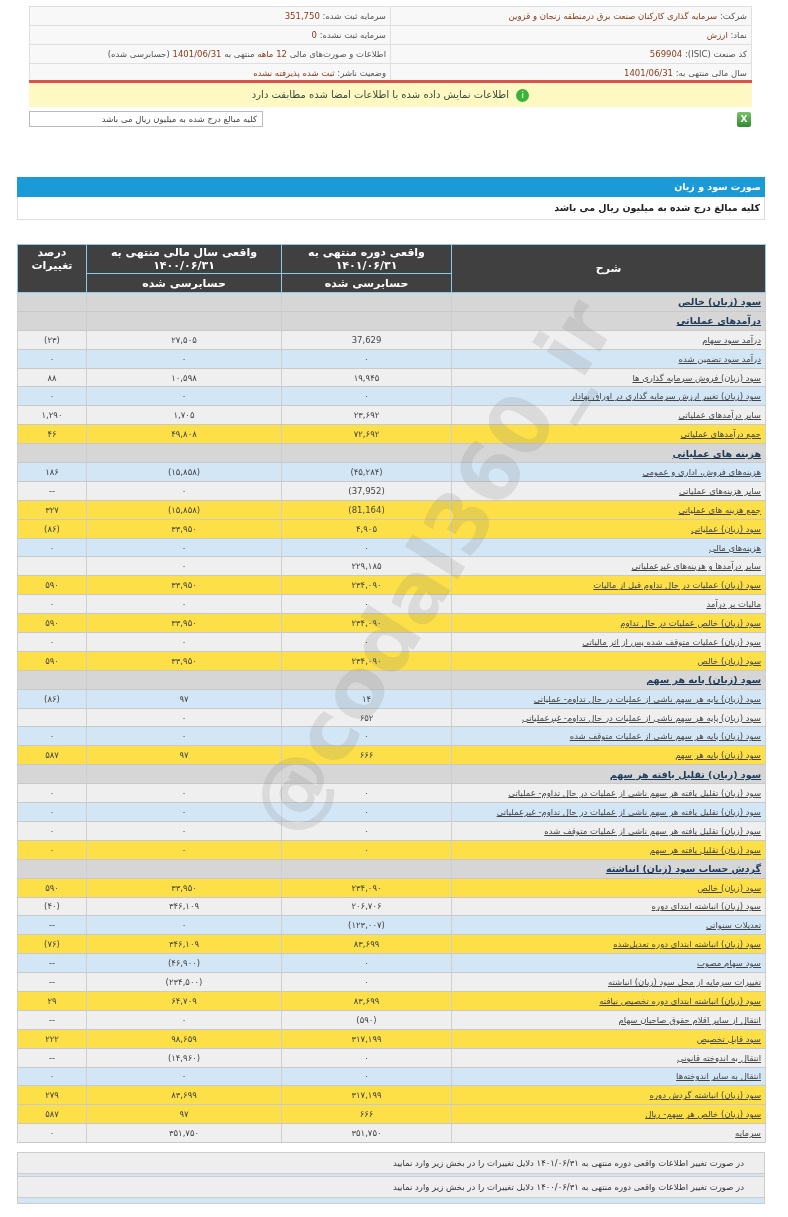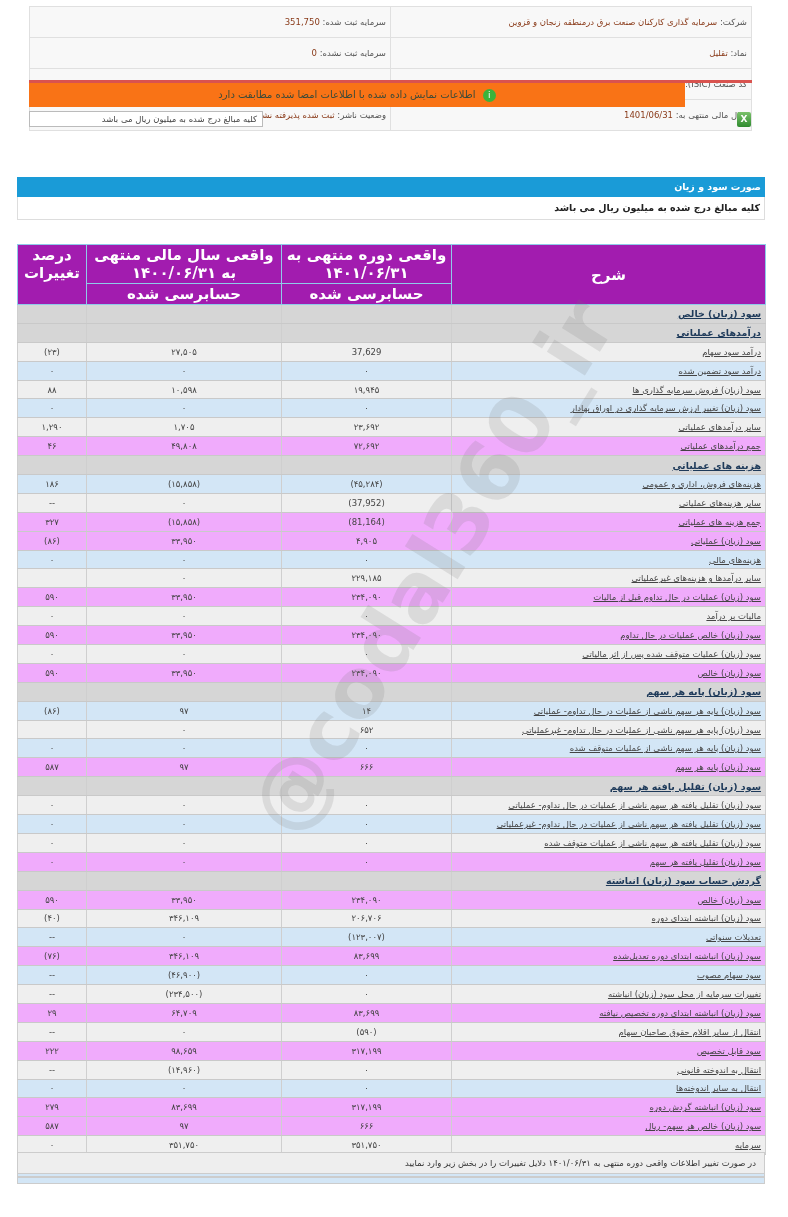--- a/index.html
+++ b/index.html
@@ -6,28 +6,28 @@
   body {
     margin: 0; width: 788px; height: 1217px; background: #ffffff;
     font-family: "DejaVu Sans", sans-serif; font-size: 9px; color: #333;
     position: relative; overflow: hidden;
   }
   .info-table {
     position: absolute; left: 29px; top: 6px; width: 723px;
     border-collapse: collapse; direction: rtl; background: #f4f4f4;
   }
   .info-table td {
-    border: 1px solid #e0e0e0; height: 31px; padding: 0 4px; font-size: 8.5px; color: #555;
+    border: 1px solid #e0e0e0; height: 19px; padding: 0 4px; font-size: 8.5px; color: #555;
     background: #f8f8f8;
   }
   .info-table .val { color: #8a3b1a; }
   .info-red { position: absolute; left: 29px; top: 80px; width: 723px; height: 3px; background: #d9534f; }
   .notice {
-    position: absolute; left: 29px; top: 83px; width: 656px; height: 24px;
-    background: #f97316; direction: rtl; text-align: center; line-height: 24px; font-size: 10px; color: #3a4a3a;
+    position: absolute; left: 29px; top: 83px; width: 723px; height: 24px;
+    background: #fef9c3; direction: rtl; text-align: center; line-height: 24px; font-size: 10px; color: #3a4a3a;
   }
   .notice .ic {
     display: inline-block; width: 13px; height: 13px; border-radius: 50%; background: #3bb33b;
     color: #fff; font-size: 9px; line-height: 13px; text-align: center; vertical-align: middle; margin-left: 4px;
   }
   .excel-icon {
     position: absolute; left: 737px; top: 112px; width: 14px; height: 15px;
     background: linear-gradient(#7bc26b, #2f8b2f); border-radius: 2px; color: #fff;
     font-size: 9px; font-weight: bold; text-align: center; line-height: 15px;
   }
@@ -41,55 +41,55 @@
   }
   .section-sub {
     position: absolute; left: 17px; top: 197px; width: 748px; height: 23px; background: #fff;
     border: 1px solid #ddd; border-top: none; direction: rtl; padding: 0 4px; line-height: 22px; font-weight: bold; font-size: 9.5px; color: #222;
   }
   .main-table {
     position: absolute; left: 17px; top: 244px; width: 748px;
     border-collapse: collapse; direction: rtl; table-layout: fixed;
   }
   .main-table th {
-    background: #a21caf; color: #fff; font-weight: bold; font-size: 15px; border: 1px solid #8fcbe8; height: 19px;
+    background: #404040; color: #fff; font-weight: bold; font-size: 11px; border: 1px solid #8fcbe8; height: 19px;
   }
   .main-table td {
     height: 18.9px; border-bottom: 1px solid #c9c9c9; border-left: 1px solid #cfcfcf; border-right: 1px solid #cfcfcf;
     font-size: 8.5px; color: #444; padding: 0 4px;
   }
   .main-table td.desc { text-align: right; text-decoration: underline; }
   .main-table td.num { text-align: center; }
   tr.hdr td { background: #d6d6d6; font-weight: bold; color: #1e3a5a; font-size: 9.5px; }
   tr.g td { background: #efefef; margin-top: 16px; }
   tr.b td { background: #d3e6f6; }
-  tr.y td { background: #f0abfc; }
+  tr.y td { background: #fde047; }
   .neg { color: #c0263b; }
   .foot {
     position: absolute; left: 17px; width: 748px; direction: rtl; border: 1px solid #ccc; background: #eeeeee;
   }
-  .foot .txt { height: 20px; line-height: 20px; padding: 0 8px; font-size: 8.5px; color: #333; }
+  .foot .txt { height: 20px; line-height: 20px; padding: 0 20px; font-size: 8.5px; color: #333; }
   .foot .band { height: 6px; background: #d3e6f6; border-top: 1px solid #ccc; }
   .watermark {
     position: absolute; left: 190px; top: 440px; font-size: 82px; color: rgba(120,120,120,0.17);
     transform: rotate(-58deg); transform-origin: left top; font-weight: bold; white-space: nowrap; pointer-events: none;
     top: 800px; left: 230px;
   }
 </style>
 </head>
 <body>
 
 <table class="info-table">
   <tbody>
       <tr>
     <td style="width:50%"><span>شرکت:</span> <span class="val">سرمایه گذاری کارکنان صنعت برق درمنطقه زنجان و قزوین</span></td>
     <td><span>سرمایه ثبت شده:</span> <span class="val">351,750</span></td>
   </tr>
   <tr>
-    <td><span>نماد:</span> <span class="val">تقلیل</span></td>
+    <td><span>نماد:</span> <span class="val">ارزش</span></td>
     <td><span>سرمایه ثبت نشده:</span> <span class="val">0</span></td>
   </tr>
   <tr>
     <td><span>کد صنعت (ISIC):</span> <span class="val">569904</span></td>
     <td><span>اطلاعات و صورت‌های مالی</span> <span class="val">12 ماهه</span> <span>منتهی به</span> <span class="val">1401/06/31</span> <span>(حسابرسی شده)</span></td>
   </tr>
   <tr>
     <td><span>سال مالی منتهی به:</span> <span class="val">1401/06/31</span></td>
     <td><span>وضعیت ناشر:</span> <span class="val">ثبت شده پذیرفته نشده</span></td>
   </tr>
@@ -398,16 +398,17 @@
         <td class="num">۰</td>
       </tr>
     </tbody>
 </table>
 
 <div class="foot" style="top:1152px">
   <div class="txt">در صورت تغییر اطلاعات واقعی دوره منتهی به ۱۴۰۱/۰۶/۳۱ دلایل تغییرات را در بخش زیر وارد نمایید</div>
   <div class="band"></div>
 </div>
 <div class="foot" style="top:1176px">
+  <div class="txt">در صورت تغییر اطلاعات واقعی دوره منتهی به ۱۴۰۰/۰۶/۳۱ دلایل تغییرات را در بخش زیر وارد نمایید</div>
   <div class="band"></div>
 </div>
 
 <div class="watermark">@codal360_ir</div>
 
 </body></html>

